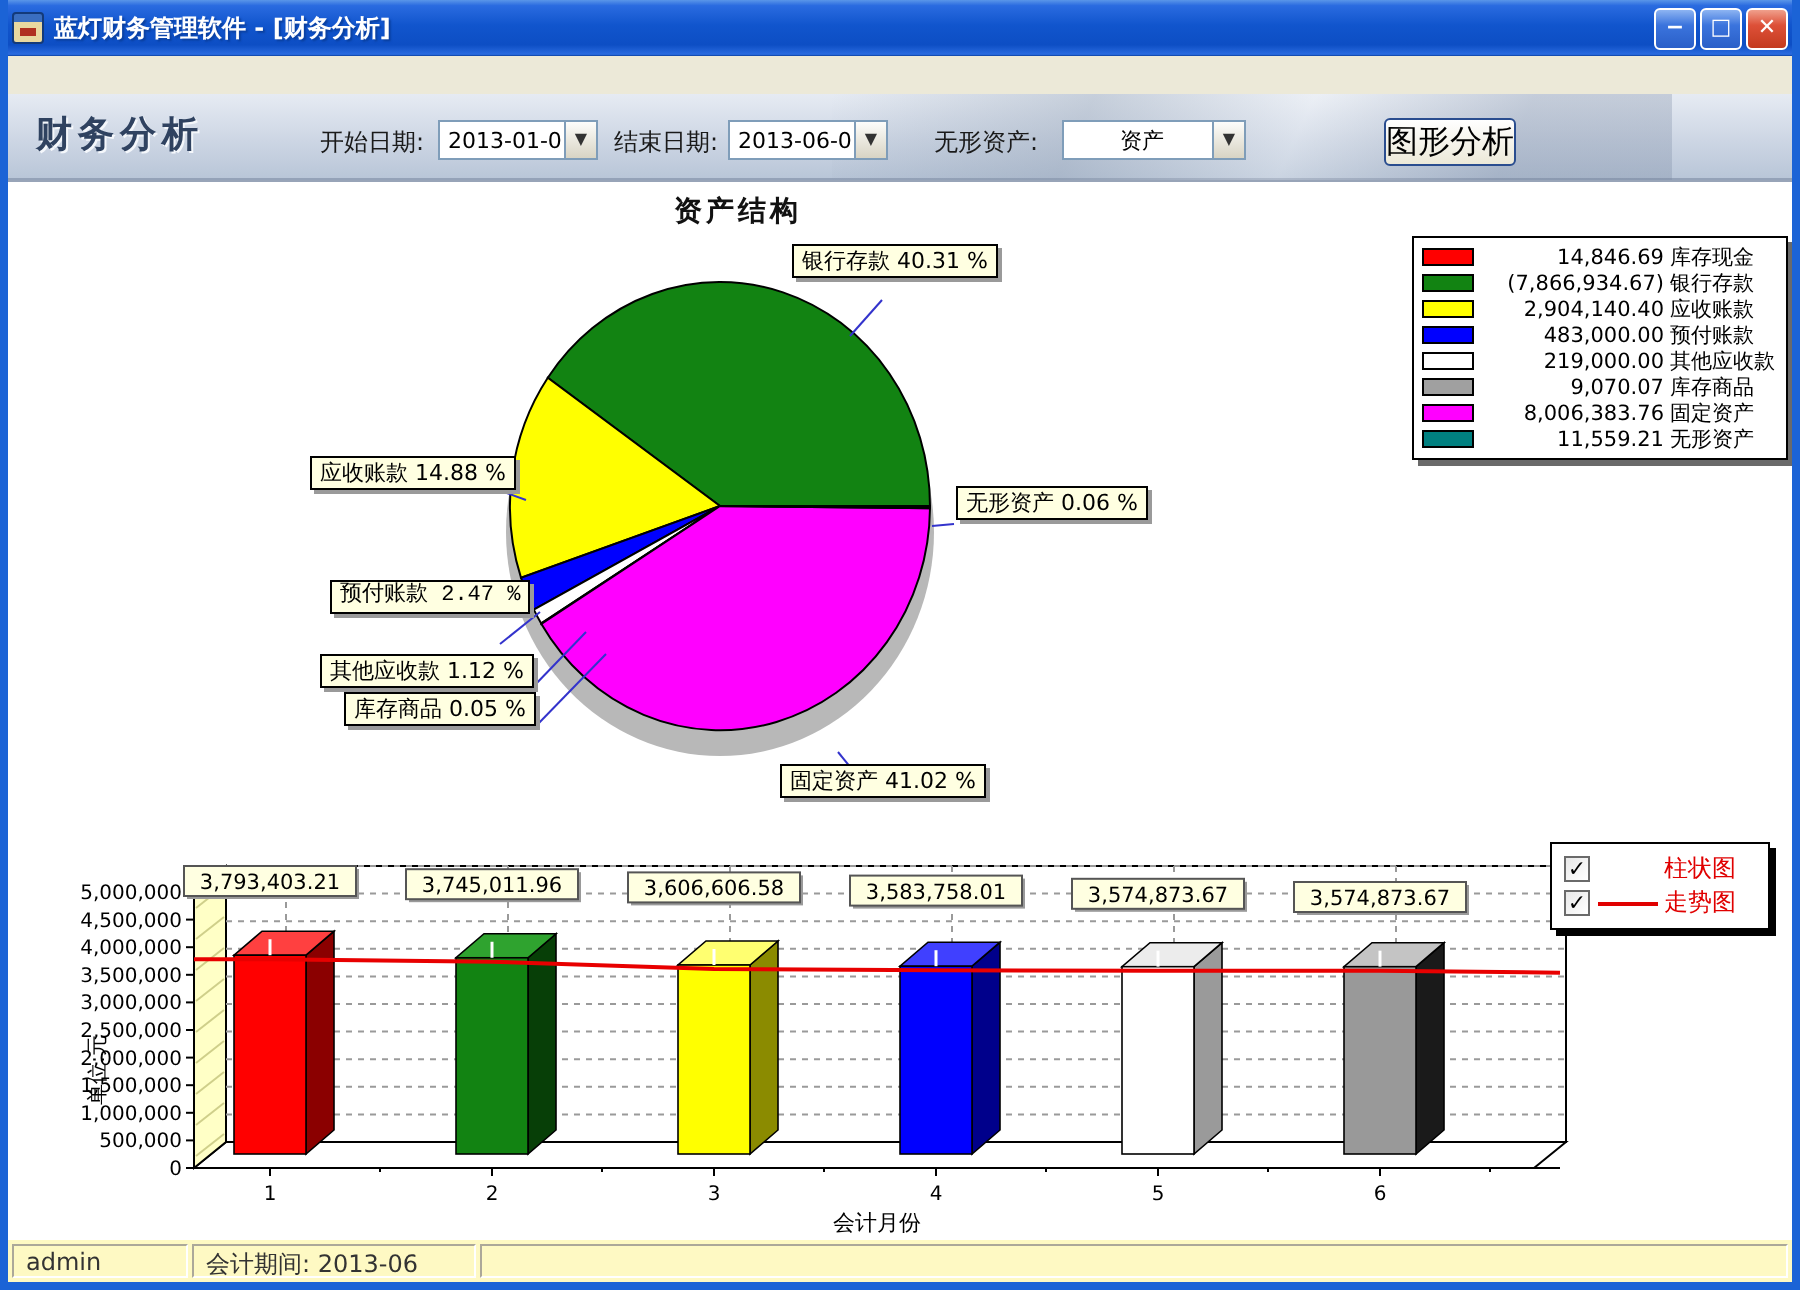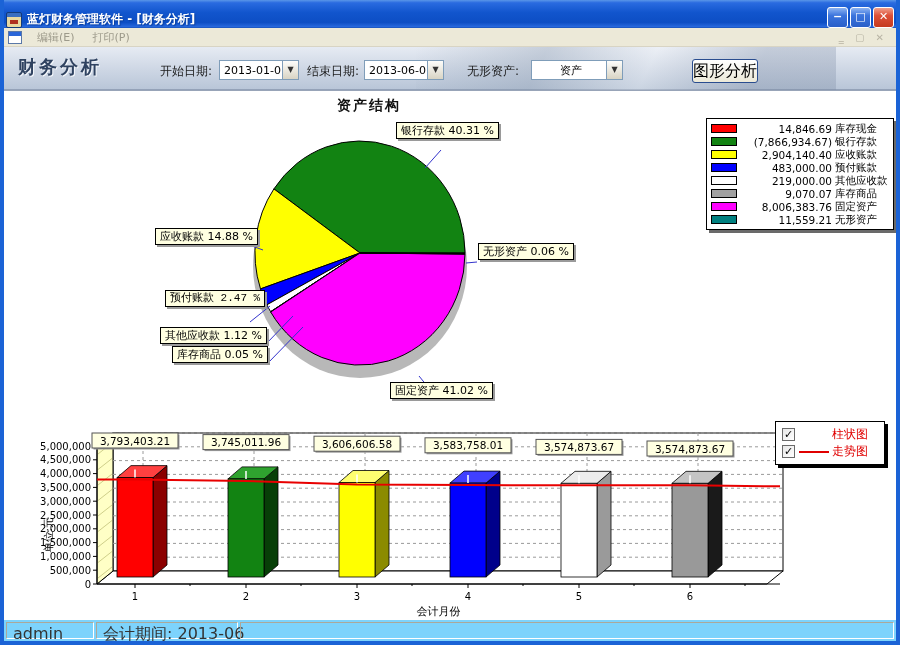--- a/index.html
+++ b/index.html
@@ -2,21 +2,21 @@
 <html><head>
 <meta charset="utf-8">
 <style>
   * { margin:0; padding:0; box-sizing:border-box; }
   html,body { width:900px; height:645px; font-family:"DejaVu Sans","Liberation Sans",sans-serif; }
   #win { position:relative; width:900px; height:645px; background:#ece9d8;
          border-left:4px solid #1b63d6; border-right:4px solid #1b63d6; border-bottom:4px solid #1b63d6; overflow:hidden; }
   
   #titlebar { position:absolute; left:-4px; top:0; width:900px; height:28px;
       background:linear-gradient(180deg,#5a96e8 0%,#2a6be0 10%,#1155cd 45%,#0d4ec4 80%,#2a6be0 97%,#0a3f9e 100%);
-      display:flex; align-items:flex-end; padding:0 6px; }
+      display:flex; align-items:center; padding:0 6px; }
   #app-icon { width:16px; height:16px; margin-right:5px; background:linear-gradient(180deg,#3a6ec0 0%,#3a6ec0 30%,#e8d8a0 30%,#e8d8a0 100%);
       border:1px solid #133a7a; border-radius:2px; position:relative; }
   #app-icon::after { content:""; position:absolute; left:3px; top:7px; width:8px; height:4px; background:#b03020; }
   #title-text { color:#fff; font-weight:bold; font-size:12px; text-shadow:1px 1px 1px #0a3f9e; flex:1; }
   .winbtn { width:21px; height:21px; margin-left:2px; border-radius:3px; border:1px solid #fff;
       background:linear-gradient(180deg,#8db4f2 0%,#3b74dd 40%,#2a5fc8 100%);
       color:#fff; font-size:11px; line-height:18px; text-align:center; font-weight:bold; }
   .winbtn.close { background:linear-gradient(180deg,#f0a08c 0%,#dd5038 40%,#c43a1e 100%); }
   
   #menubar { position:absolute; left:0; top:28px; width:892px; height:19px; background:#ece9d8;
@@ -55,44 +55,38 @@
   .lg-name { margin-left:3px; white-space:nowrap; }
   
   #bar-legend { position:absolute; left:771px; top:330px; width:110px; background:#fff; border:1px solid #000;
       box-shadow:3px 3px 0 #000; padding:4px 6px; }
   .bl-row { display:flex; align-items:center; height:17px; font-size:12px; color:#e00000; }
   .cb { width:13px; height:13px; border:1px solid #6a6a6a; background:linear-gradient(135deg,#e8e8e8,#fff);
       font-size:11px; line-height:12px; text-align:center; color:#000; font-weight:bold; margin-right:4px; flex:none; }
   .bl-line { width:30px; height:2px; background:#e00000; margin-right:3px; flex:none; }
   .bl-spacer { width:33px; flex:none; }
   
-  #statusbar { position:absolute; left:0; top:619px; width:892px; height:22px; background:#7dd3fc;
-      border-top:1px solid #fff; display:flex; align-items:stretch; font-size:16px; color:#333; padding:2px; gap:2px; }
+  #statusbar { position:absolute; left:0; top:619px; width:892px; height:22px; background:#fef9c3;
+      border-top:1px solid #fff; display:flex; align-items:stretch; font-size:12px; color:#333; padding:2px; gap:2px; }
   .sb-cell { border:1px solid; border-color:#aca899 #fff #fff #aca899; padding:1px 6px; white-space:nowrap; }
   svg text { font-family:"DejaVu Sans","Liberation Sans",sans-serif; }
 </style>
 </head>
 <body>
 
 <div id="win">
 
   <div id="titlebar">
     <div id="app-icon"></div>
     <div id="title-text">蓝灯财务管理软件 - [财务分析]</div>
     <div class="winbtn">−</div>
     <div class="winbtn">□</div>
     <div class="winbtn close">✕</div>
   </div>
 
-  <div id="menubar">
-    <div id="mdi-icon"></div>
-    <div class="menu-item">编辑(E)</div>
-    <div class="menu-item">打印(P)</div>
-    <div id="mdi-ctrls">‗ ▢ ✕</div>
-  </div>
 
   <div id="header">
     <div id="page-title">财务分析</div>
     <div class="tb-label" style="left:156px;">开始日期:</div>
     <div class="combo" style="left:215px;width:80px;">
       <span class="val">2013-01-01</span>
       <span class="arrow">▼</span>
     </div>
     <div class="tb-label" style="left:303px;">结束日期:</div>
     <div class="combo" style="left:360px;width:80px;">

